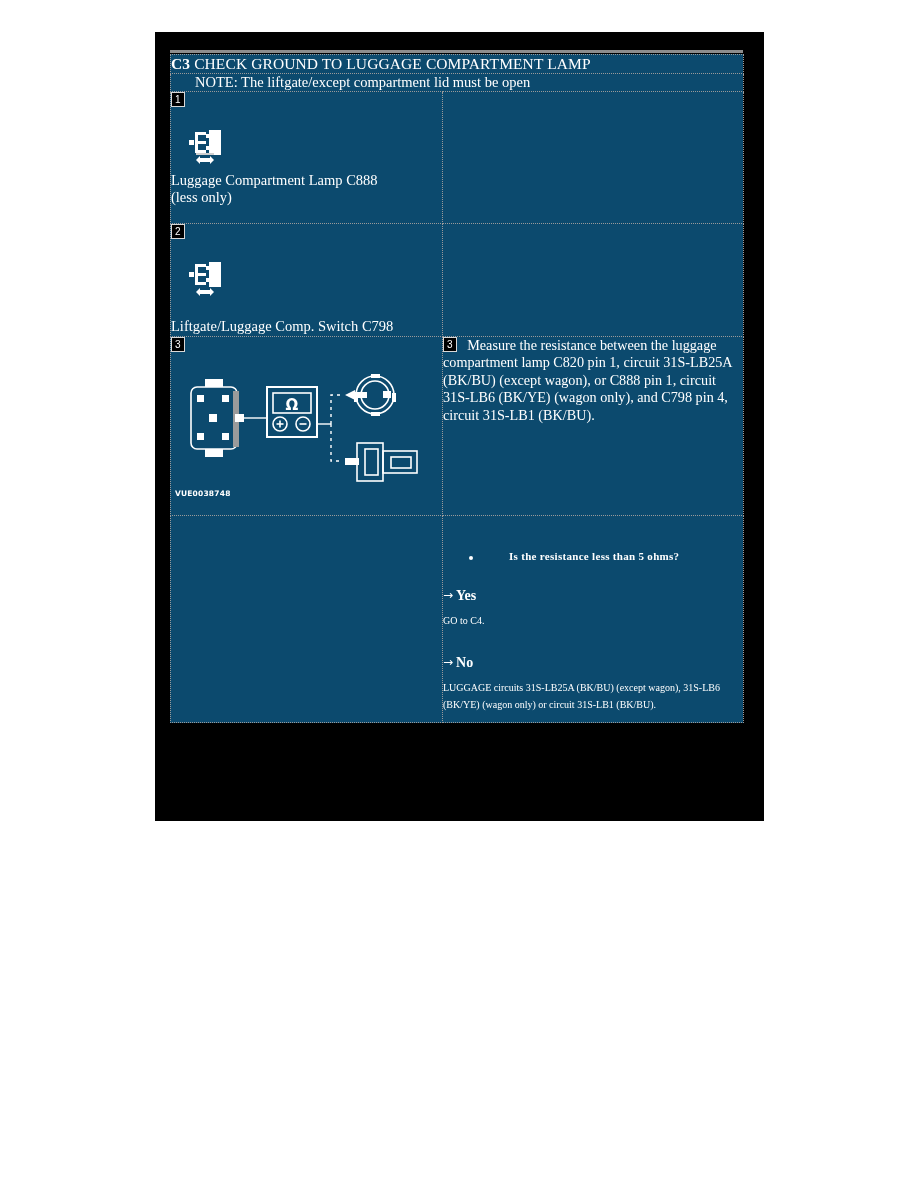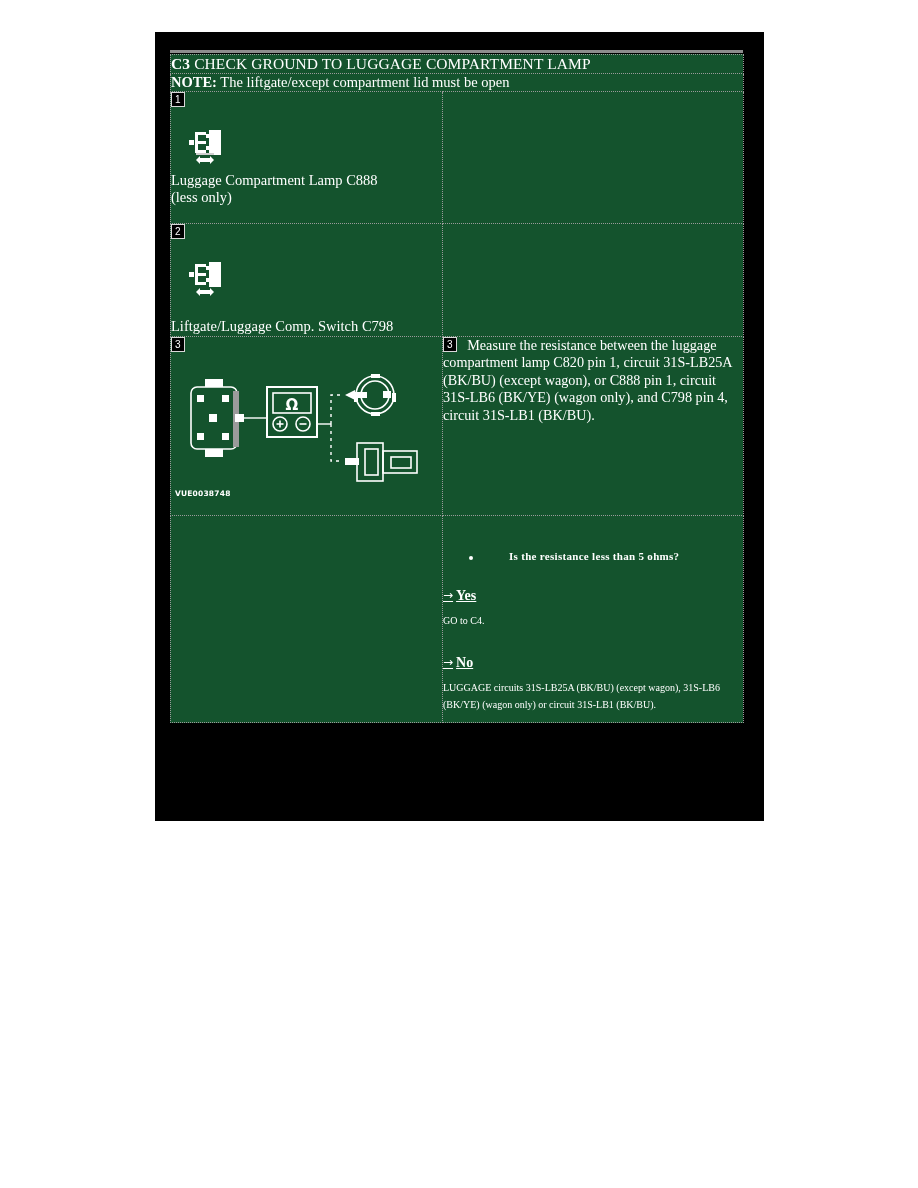--- a/index.html
+++ b/index.html
@@ -28,21 +28,21 @@
     height: 789px;
     background: #000000;
   }
 
   
   #dtc-table {
     position: absolute;
     left: 15px;
     top: 22px;
     width: 573px;
-    background: #14532d;
+    background: #0c4a6e;
     border: 0;
   }
 
   .tbl {
     width: 573px;
     border-collapse: collapse;
     table-layout: fixed;
   }
 
   .tbl td {
@@ -74,21 +74,22 @@
   .cell-title .code {
     font-weight: bold;
   }
 
   .cell-note {
     padding: 4px 0 5px 6px;
     font-size: 14.5px;
     white-space: nowrap;
   }
   .cell-note .note-lbl {
-    font-weight: bold;
+    font-weight: normal;
+    margin-left: 24px;
   }
 
   .step-num-box {
     display: inline-block;
     border: 1px solid #d8d8d8;
     background: #000;
     color: #fff;
     font-family: "Liberation Sans", sans-serif;
     font-size: 10px;
     line-height: 11px;
@@ -138,21 +139,20 @@
     height: 4px;
     border-radius: 50%;
     background: #fff;
   }
   .q-text { margin-left: 46px; display: inline-block; }
 
   .answer-head {
     font-weight: bold;
     font-size: 14px;
     margin-top: 26px;
-    text-decoration: underline;
   }
   .arrow-glyph {
     font-family: "DejaVu Sans", sans-serif;
     font-weight: normal;
     font-size: 12px;
     margin-right: 3px;
     vertical-align: 1px;
   }
   .answer-body {
     font-size: 10px;

